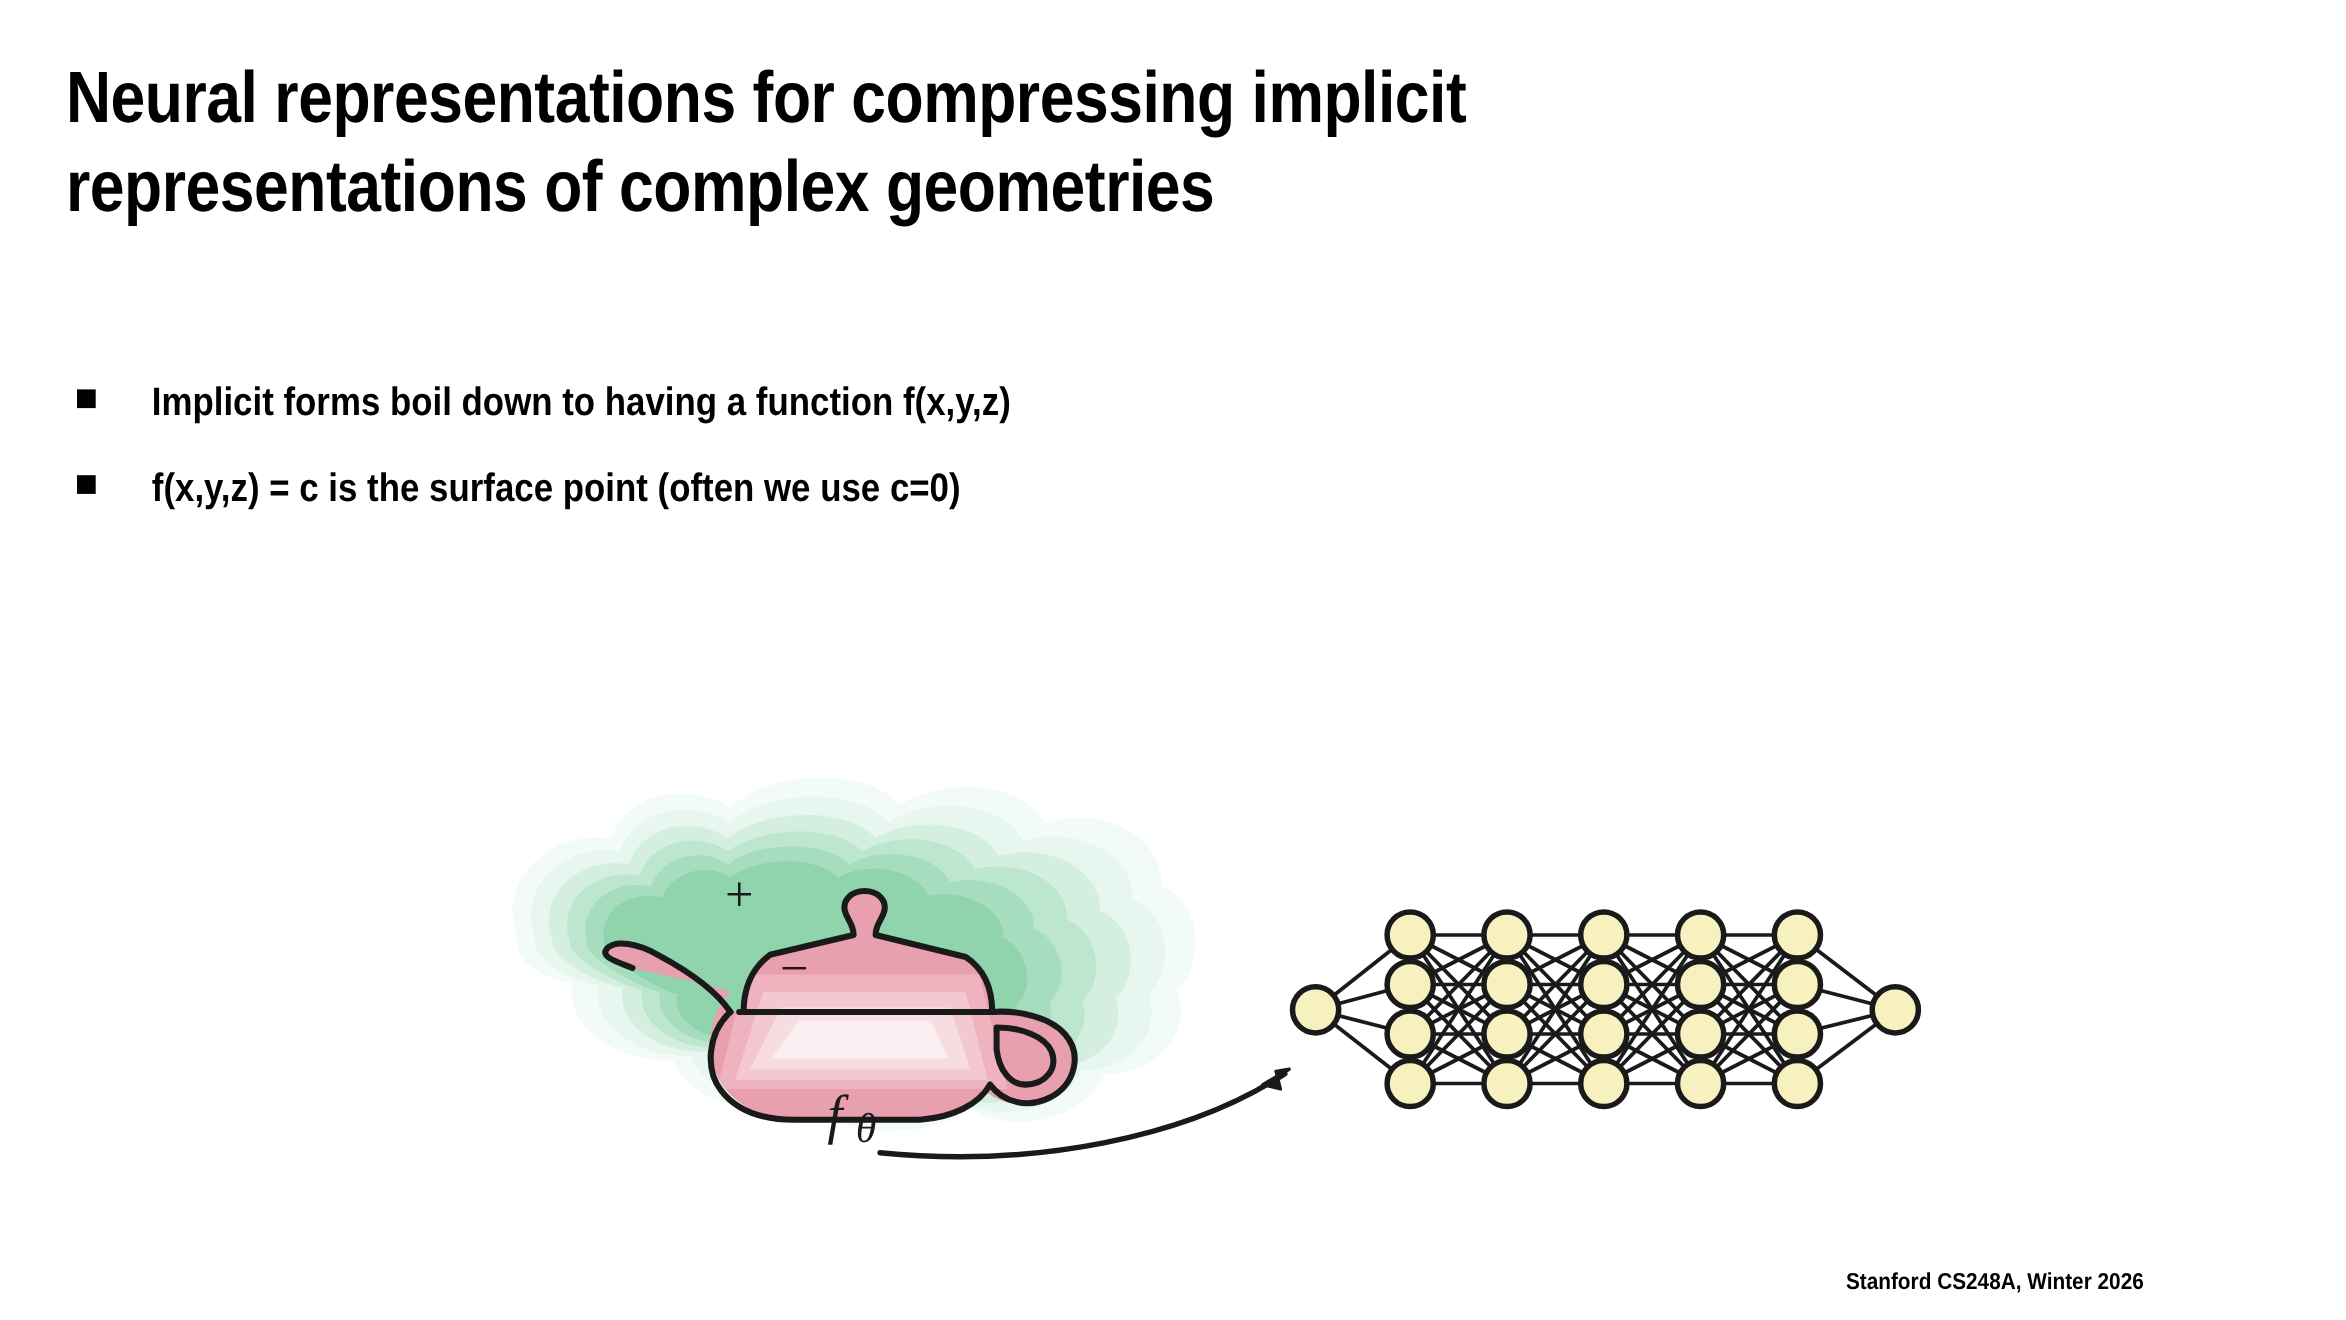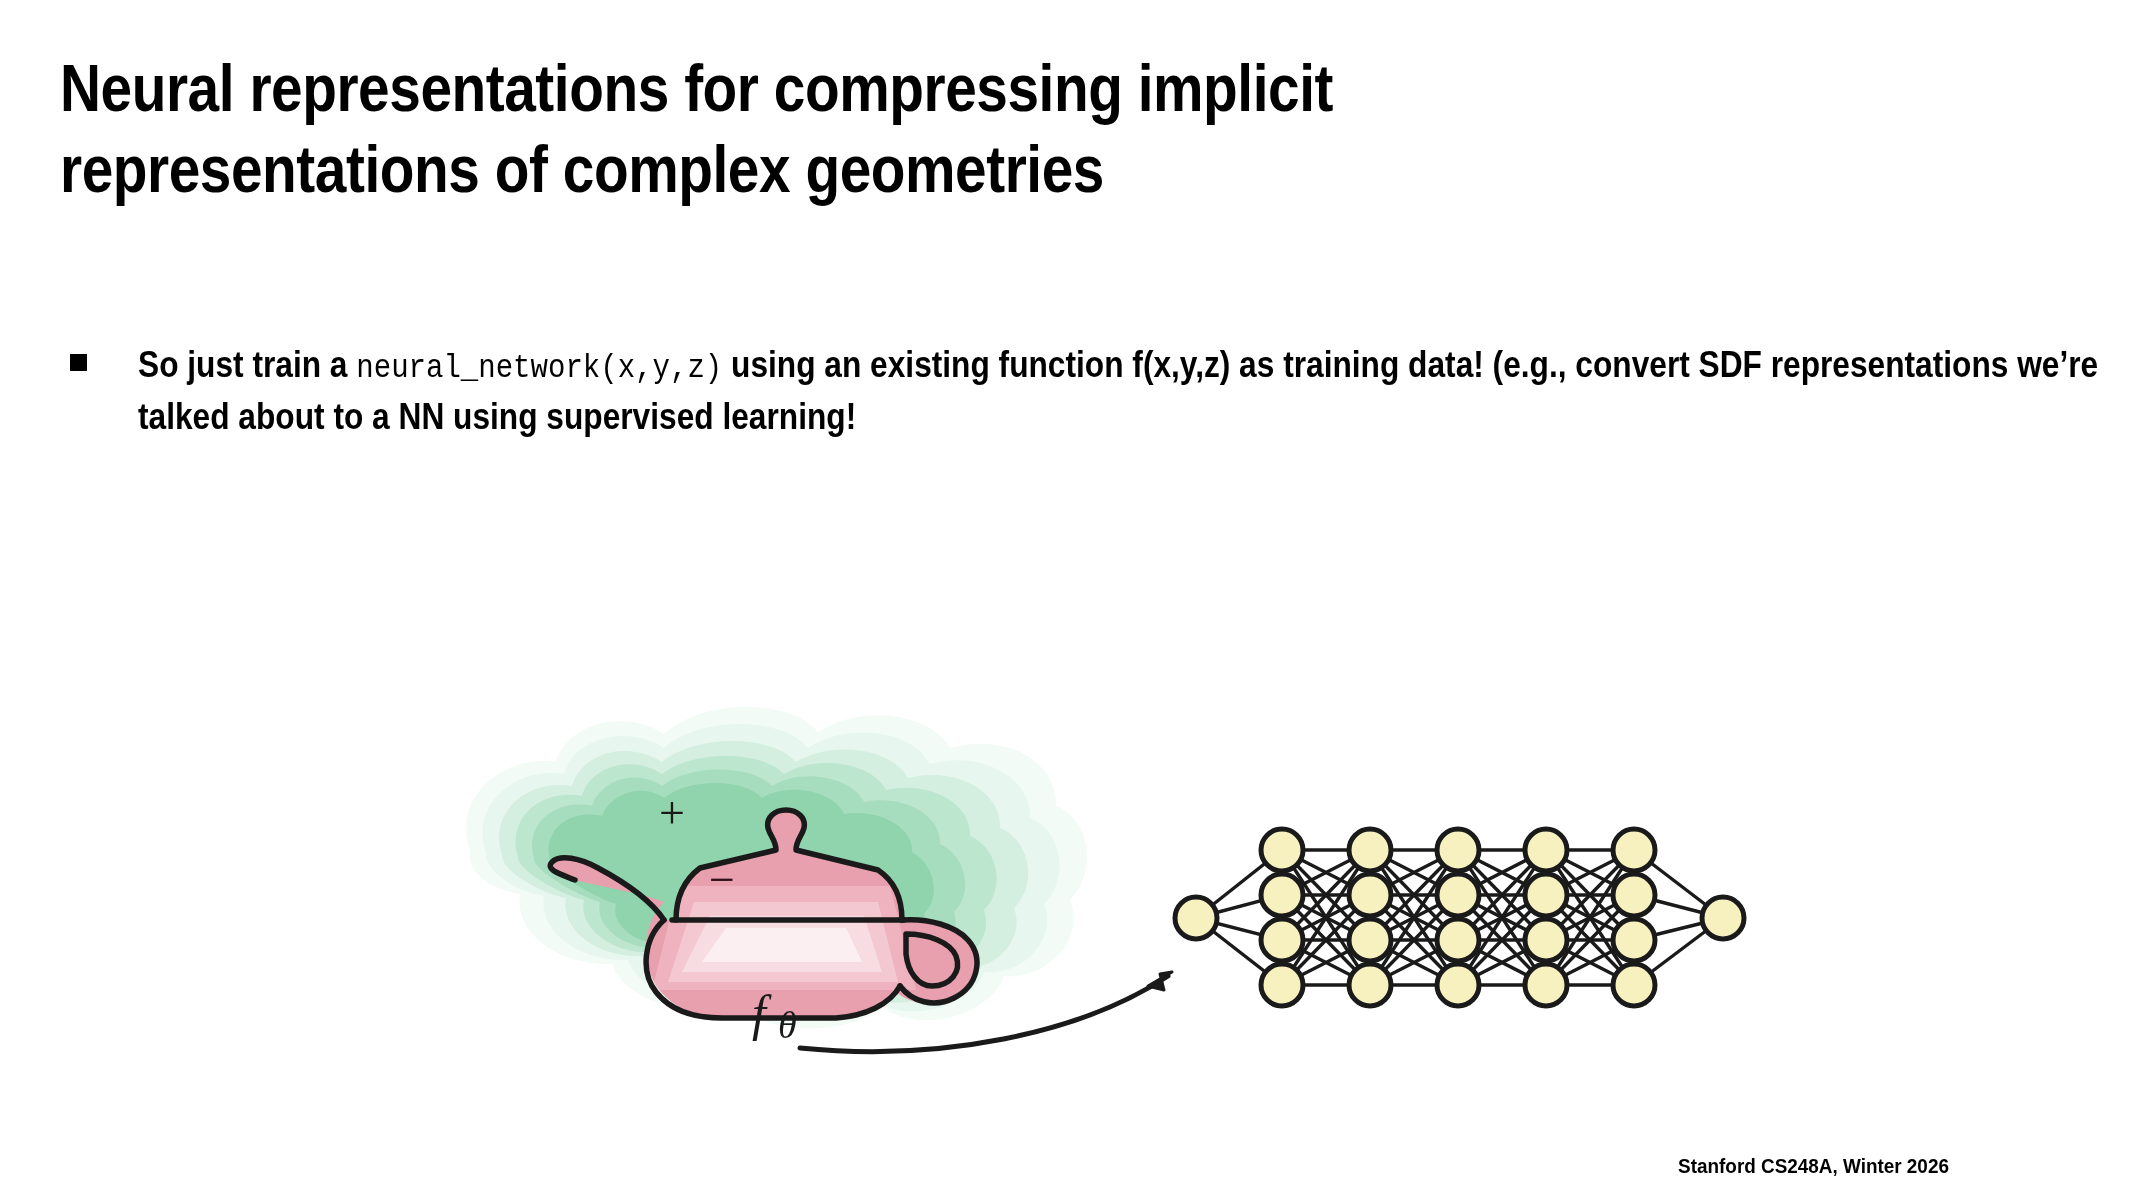--- a/index.html
+++ b/index.html
@@ -108,27 +108,31 @@
 
 <div id="slide">
 
   <div id="title">
     <div>Neural representations for compressing implicit</div>
     <div>representations of complex geometries</div>
   </div>
 
   <div id="bullets">
 
-
-
-
     <div class="bullet-row">
       <span class="bullet-marker"></span>
-      <span class="bullet-text"><span>So just train a </span><span class="code">neural_network(x,y,z)</span><span> using an existing function f(x,y,z) as training data! (e.g., convert SDF representations we’re talked about to a NN using supervised learning!</span></span>
+      <span class="bullet-text">Implicit forms boil down to having a function f(x,y,z)</span>
     </div>
+
+    <div class="bullet-row">
+      <span class="bullet-marker"></span>
+      <span class="bullet-text">f(x,y,z) = c is the surface point (often we use c=0)</span>
+    </div>
+
+
 
   </div>
 
   <div id="figure">
     <svg width="2133" height="430" viewBox="0 0 2133 430">
 
       <g>
         <path fill="#f2fbf6" d="M470 160
                  C452 112, 498 64, 556 72
                  C566 34, 624 18, 664 44

